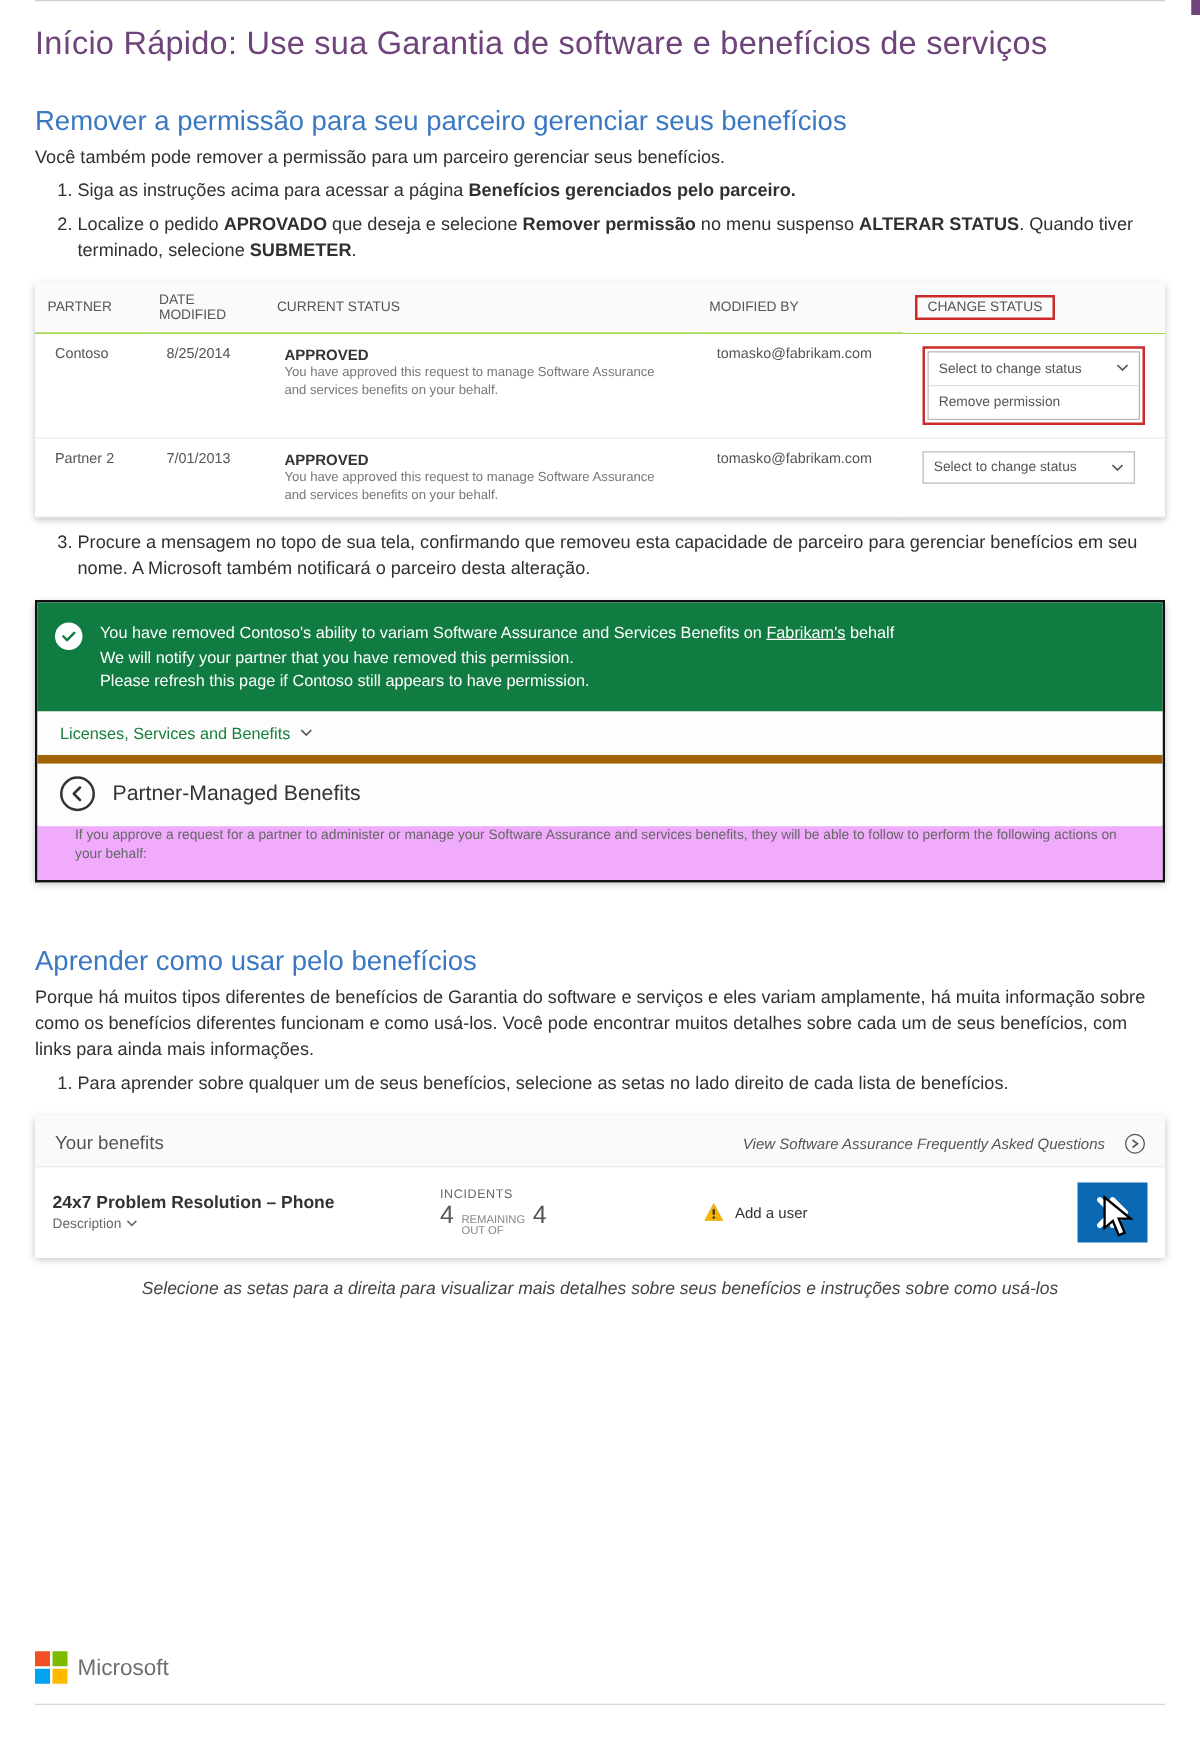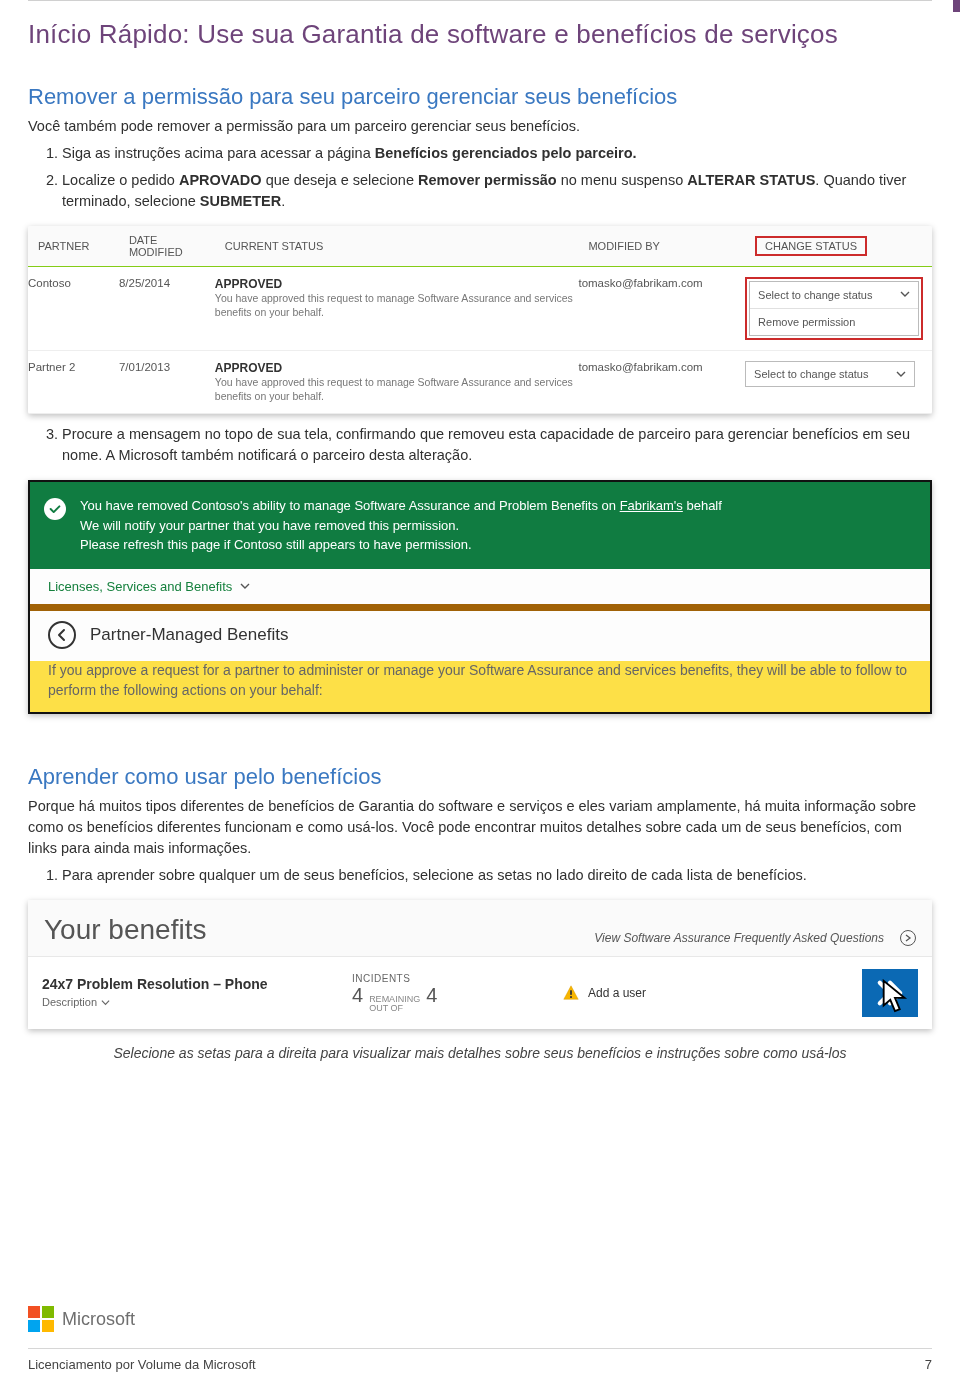--- a/index.html
+++ b/index.html
@@ -27,21 +27,21 @@
     box-shadow: 0 2px 6px rgba(0,0,0,.25);
     border-radius: 2px;
     overflow: hidden;
   }
   
   .tbl { width: 100%; font-size: 12px; color: #444; border-collapse: collapse; }
   .tbl thead th {
     text-align: left; font-weight: 400; font-size: 11px; color: #555;
     padding: 8px 10px; border-bottom: 1px solid #84cc16; background: #fafafa;
   }
-  .tbl td { padding: 10px 0; vertical-align: top; border-bottom: 1px solid #eee; font-size: 11.5px; color: #555; }
+  .tbl td { padding: 10px 16px; vertical-align: top; border-bottom: 1px solid #eee; font-size: 11.5px; color: #555; }
   .tbl .status-approved { font-weight: 700; color: #333; font-size: 12px; }
   .tbl .status-desc { color: #777; font-size: 10.5px; line-height: 1.35; }
   .col-partner{width:90px;} .col-date{width:95px;} .col-status{width:360px;} .col-mod{width:165px;} .col-change{width:185px;}
   th.col-change { position: relative; }
   .red-box-h { border: 2px solid #cc2b2b; display: inline-block; padding: 2px 8px; }
   .select-box {
     border: 1px solid #bbb; background: #fff; font-size: 11px; color: #555;
     padding: 6px 26px 6px 8px; position: relative; display: inline-block; width: 170px;
   }
   .select-box .chev { position: absolute; right: 8px; top: 7px; color: #555; }
@@ -66,28 +66,28 @@
   .bread-row {
     background: #fdfdfd; padding: 10px 18px; font-size: 13px; color: #15803d; border-bottom: 7px solid #a16207;
     display: flex; align-items: center; gap: 8px;
   }
   .pmb-row { background: #fdfdfd; padding: 10px 18px 12px; display: flex; align-items: center; gap: 14px; }
   .back-circ {
     width: 28px; height: 28px; border: 2px solid #333; border-radius: 50%;
     display: flex; align-items: center; justify-content: center; font-size: 16px;
   }
   .pmb-title { font-size: 17px; color: #333; font-weight: 400; }
-  .pmb-note { background: #fde047; font-size: 14px; color: #666; padding: 0 18px 12px; line-height: 1.4; }
+  .pmb-note { background: #f0abfc; font-size: 11px; color: #666; padding: 0 30px 12px; line-height: 1.4; }
   
   .yb-card { margin: 14px 0; box-shadow: 0 2px 6px rgba(0,0,0,.25); }
   .yb-top {
     background: #fafafa; padding: 14px 16px 10px; display: flex; align-items: flex-end; justify-content: space-between;
     border-bottom: 1px solid #e8e8e8;
   }
-  .yb-title { font-size: 28px; color: #555; font-weight: 300; }
+  .yb-title { font-size: 15px; color: #555; font-weight: 300; }
   .yb-faq { font-size: 12px; color: #555; display: inline-flex; align-items: center; gap: 16px; font-style: italic; }
   .yb-faq-icon {
     display: inline-flex; width: 16px; height: 16px; border: 1.5px solid #555; border-radius: 50%;
     font-size: 10px; align-items: center; justify-content: center;
   }
   .yb-row { background: #fff; display: flex; align-items: center; padding: 12px 14px; gap: 10px; }
   .yb-left { flex: 0 0 300px; }
   .yb-left .name { font-weight: 700; font-size: 14px; color: #333; }
   .yb-left .desc { font-size: 11px; color: #666; margin-top: 4px; display: inline-flex; align-items: center; gap: 4px; }
   .yb-inc { flex: 0 0 200px; font-size: 11px; }
@@ -204,21 +204,21 @@
   </ol>
 
   <div class="green-wrap">
     <div class="green-banner">
       <div class="check">
         <svg viewBox="0 0 16 16">
             <path d="M3 8 L6.5 11.5 L13 5" stroke="#107c41" stroke-width="2.2" fill="none" stroke-linecap="round" stroke-linejoin="round"></path>
           </svg>
       </div>
       <div>
-        <span>You have removed Contoso's ability to manage Software Assurance and Problem Benefits on </span><span class="u">Fabrikam's</span><span> behalf</span>
+        <span>You have removed Contoso's ability to variam Software Assurance and Services Benefits on </span><span class="u">Fabrikam's</span><span> behalf</span>
       </div>
       <div>We will notify your partner that you have removed this permission.</div>
       <div>Please refresh this page if Contoso still appears to have permission.</div>
     </div>
     <div class="bread-row">
       <span>Licenses, Services and Benefits</span>
       <span>
         <svg width="10" height="10" viewBox="0 0 10 10">
             <path d="M1 3 L5 7 L9 3" stroke="#555" stroke-width="1.4" fill="none"></path>
           </svg>
@@ -301,17 +301,13 @@
   <div class="ms-logo">
     <span class="ms-grid">
       <span class="a"></span>
         <span class="b"></span>
         <span class="c"></span>
         <span class="d"></span>
     </span>
     <span class="ms-text">Microsoft</span>
   </div>
   <div class="foot-rule"></div>
-  <div class="foot-row">
-    <span>Licenciamento por Volume da Microsoft</span>
-    <span>7</span>
-  </div>
 </div>
 
 </body></html>

